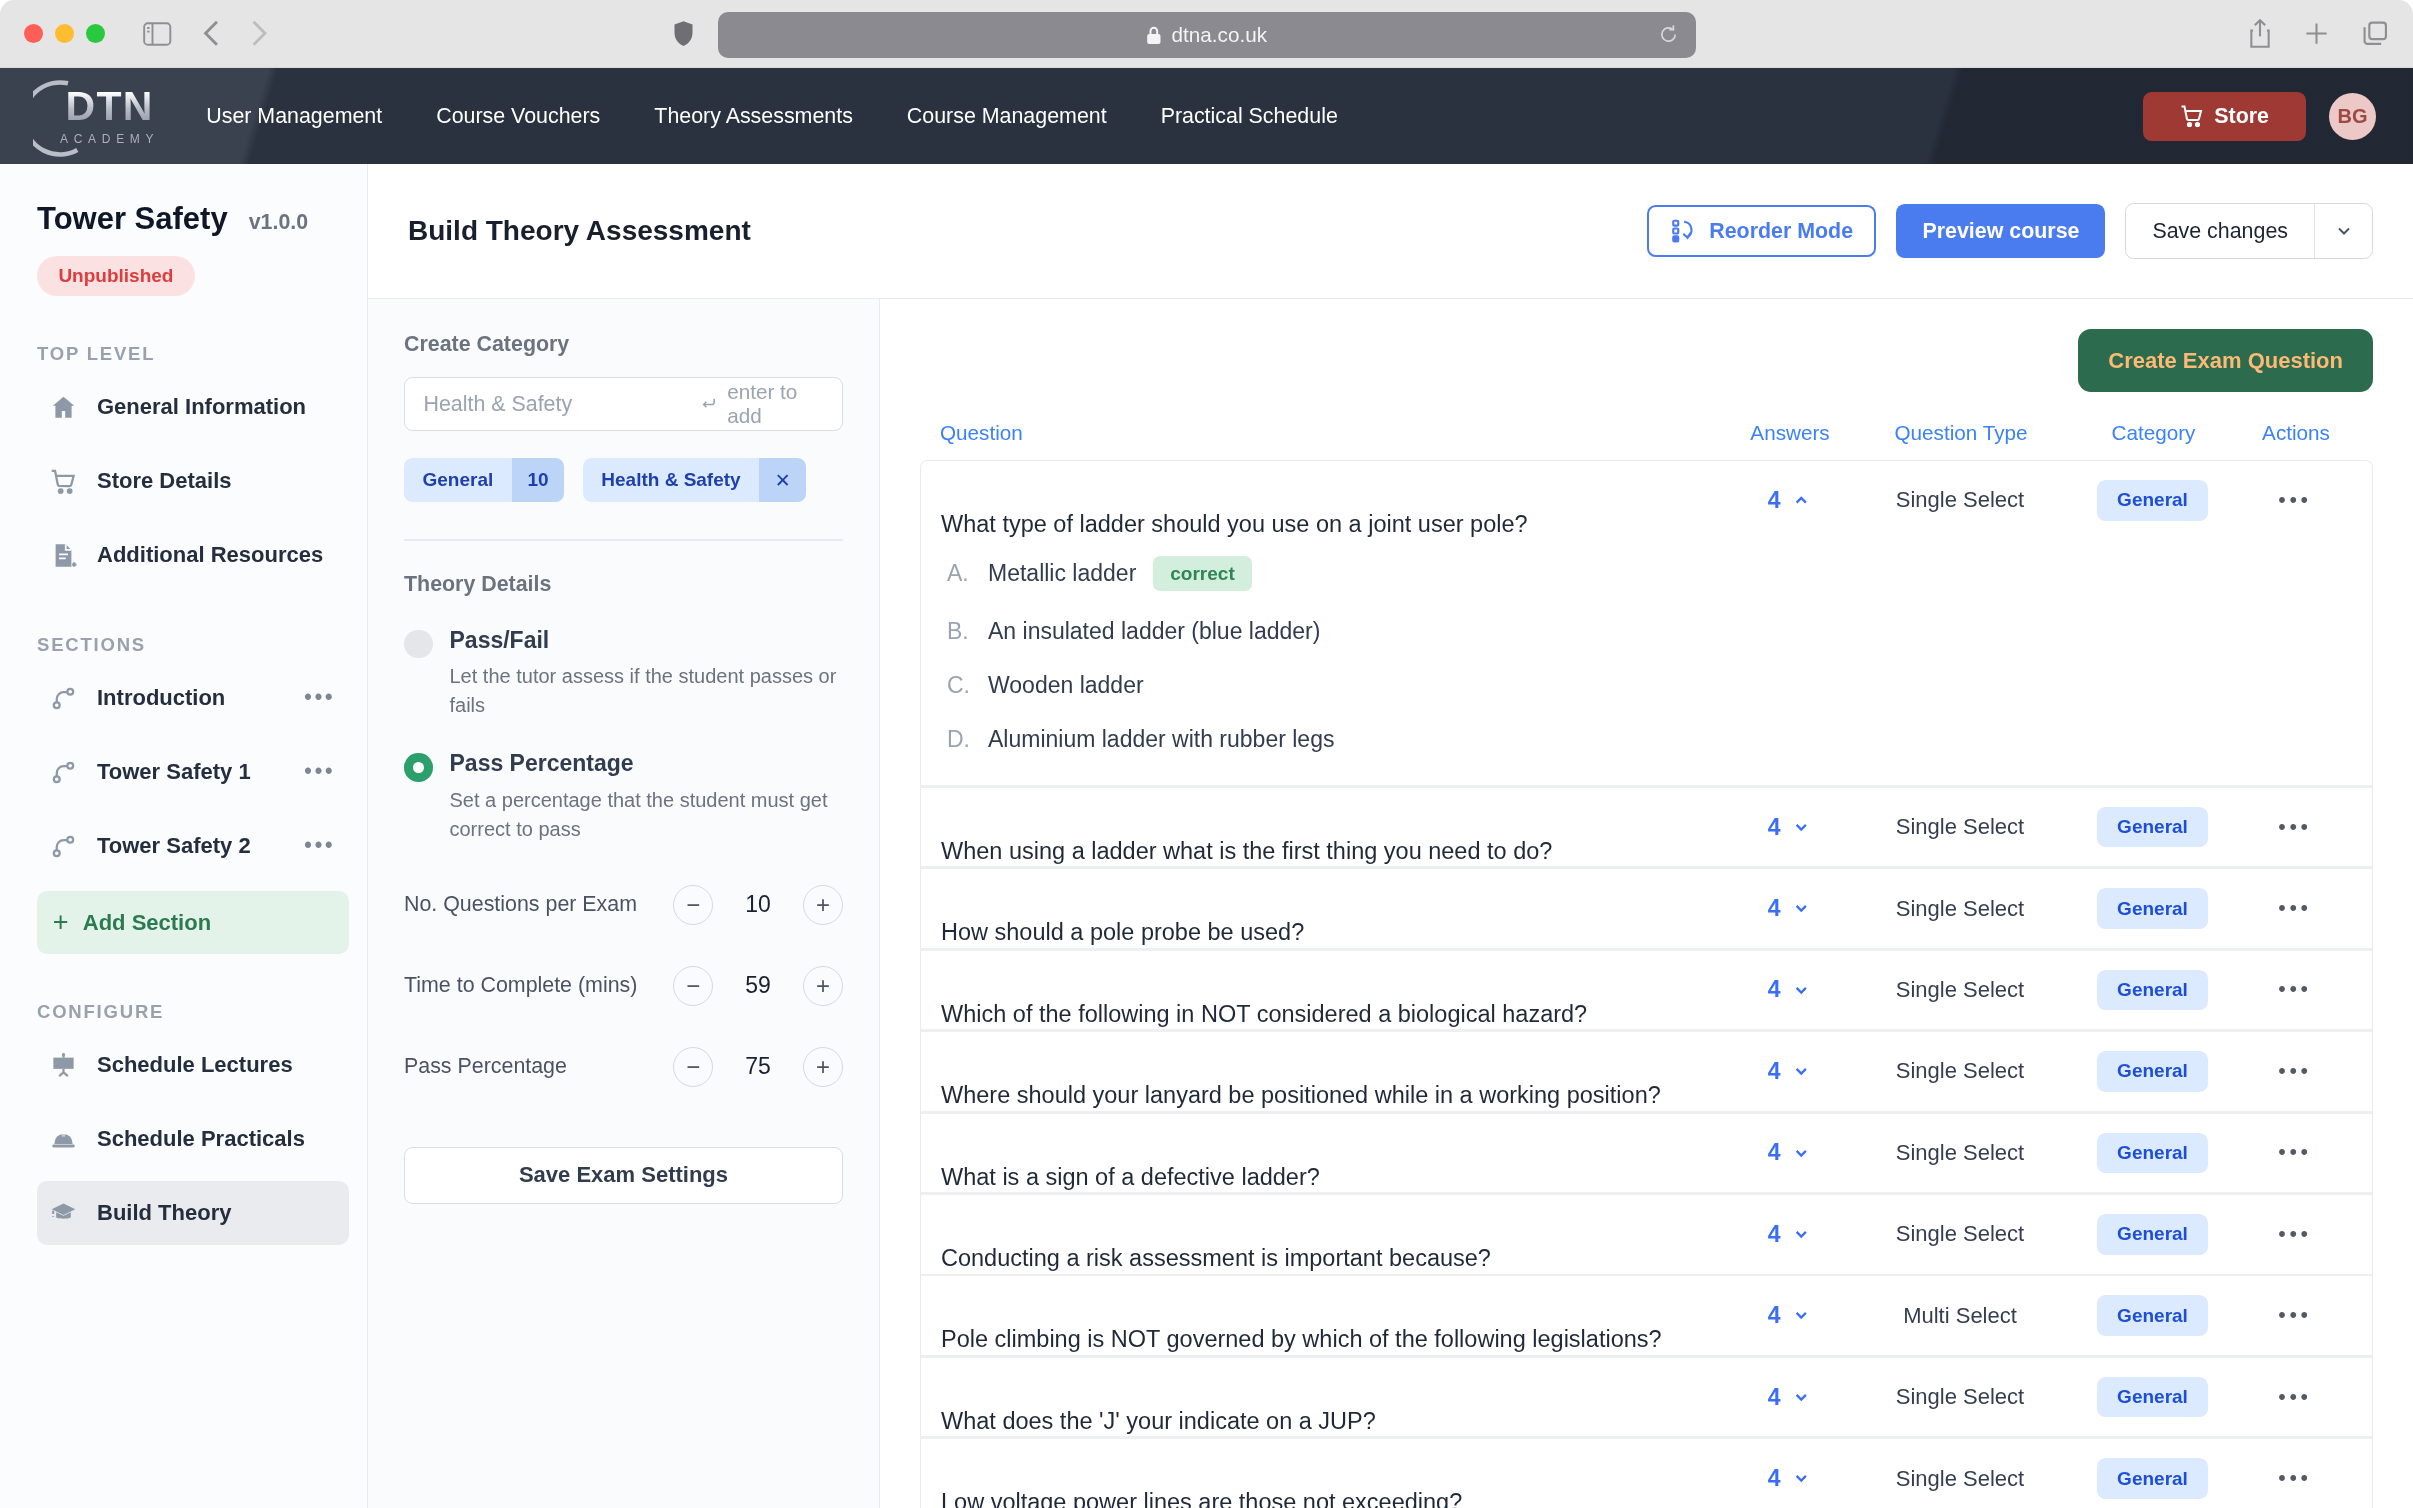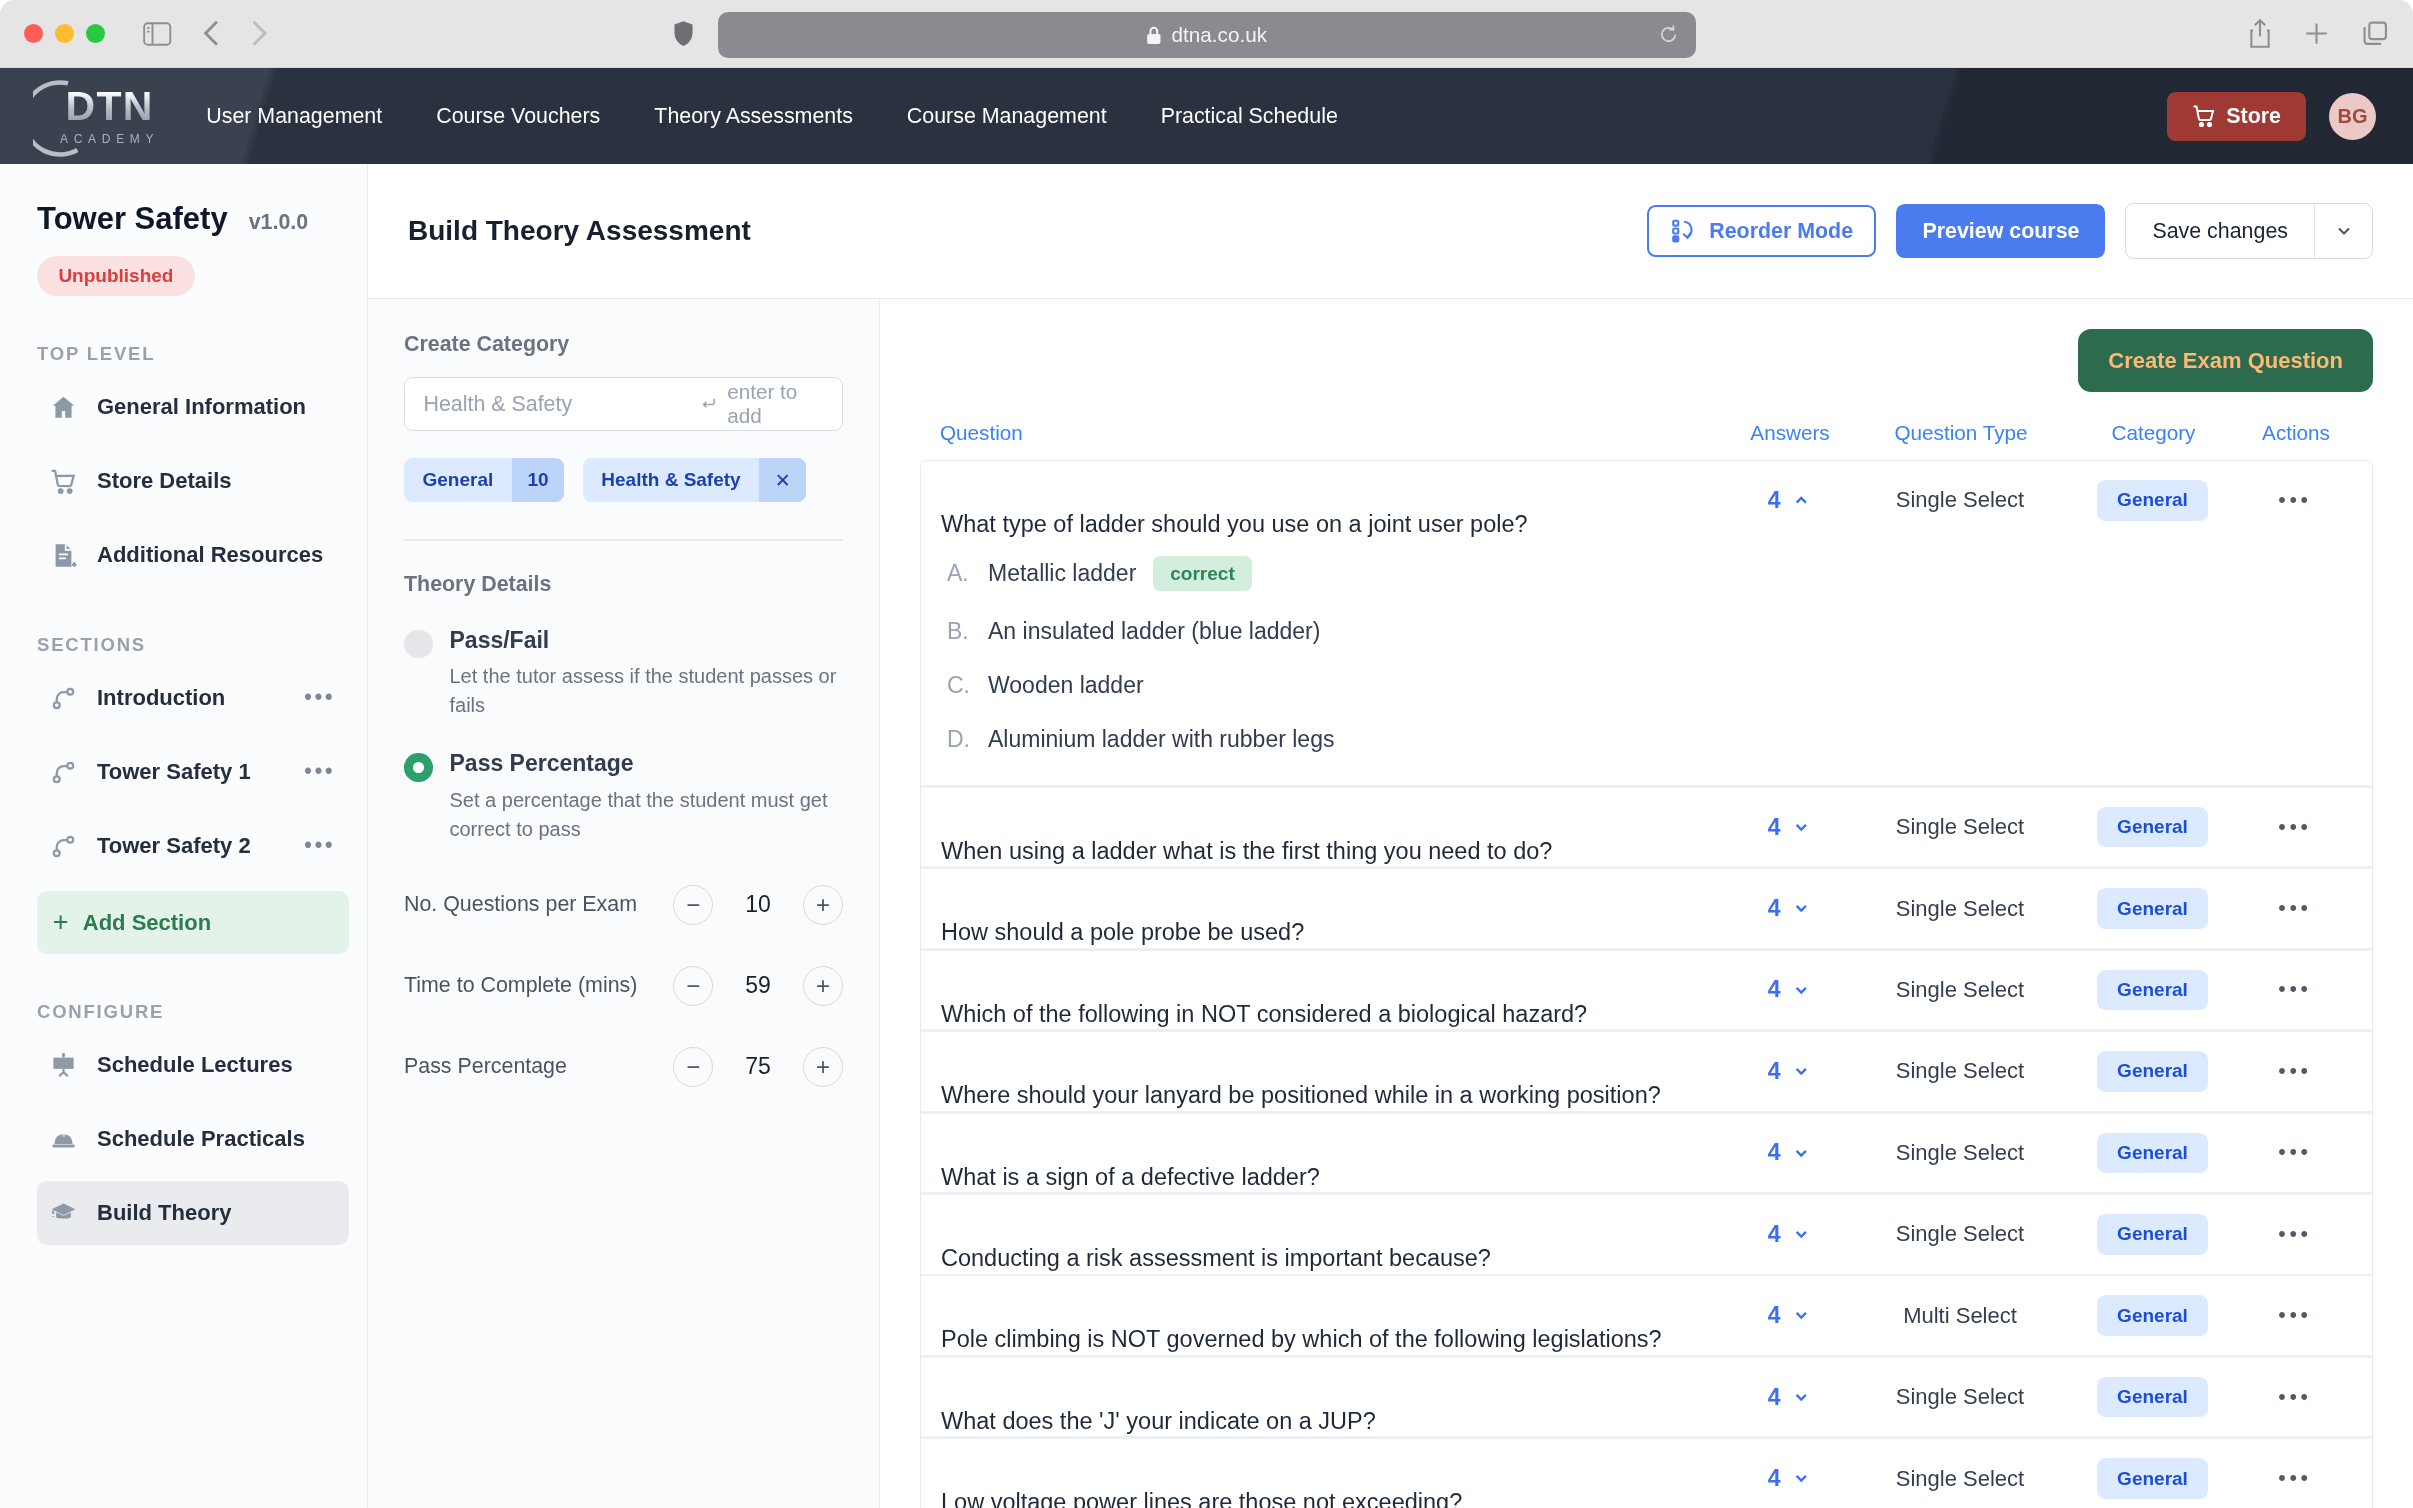--- a/index.html
+++ b/index.html
@@ -27,21 +27,21 @@
   
   .navbar { height:96px; flex-shrink:0; background:#2a3240; display:flex; align-items:center; padding:0 37px 0 33px; position:relative; color:#fff; }
   .navbar::before { content:""; position:absolute; inset:0; background:linear-gradient(107deg, rgba(255,255,255,0.08) 0 11%, rgba(255,255,255,0) 11.4%); pointer-events:none; }
   .navbar::after { content:""; position:absolute; inset:0; background:linear-gradient(107deg, rgba(0,0,0,0) 0 80%, rgba(0,0,0,0.20) 80.4%); pointer-events:none; }
   .logo { position:relative; display:flex; flex-direction:column; align-items:center; margin-right:47px; padding-left:27px; z-index:1; }
   .logo-arc { position:absolute; left:0; top:-8.6px; }
   .logo-dtn { font-size:41px; font-weight:700; letter-spacing:1.4px; background:linear-gradient(180deg,#ffffff 15%,#b7bcc6 55%,#8e95a1 100%); -webkit-background-clip:text; background-clip:text; color:transparent; line-height:1; }
   .logo-academy { font-size:12px; letter-spacing:5.7px; color:#aab0ba; margin-top:4.3px; }
   .nav-items { display:flex; gap:54px; font-size:21.4px; font-weight:500; z-index:1; }
   .nav-item { cursor:pointer; }
-  .store-btn { margin-left:auto; background:#9e3a33; border-radius:8.6px; padding:12px 25px; display:flex; align-items:center; gap:10px; font-size:21.4px; font-weight:600; z-index:1; cursor:pointer; }
+  .store-btn { margin-left:auto; background:#9e3a33; border-radius:8.6px; padding:12px 37px; display:flex; align-items:center; gap:10px; font-size:21.4px; font-weight:600; z-index:1; cursor:pointer; }
   .avatar { width:47px; height:47px; border-radius:50%; background:#ecc9c7; color:#9c4a42; font-size:20px; font-weight:700; display:flex; align-items:center; justify-content:center; margin-left:23px; z-index:1; }
 
   
   .content { flex:1; display:flex; min-height:0; }
 
   
   .sidebar { width:368px; flex-shrink:0; background:#fbfcfd; border-right:1.4px solid #e8eaee; padding:37px 18.5px 0 37px; }
   .course-line { display:flex; align-items:baseline; gap:21px; }
   .course-title { font-size:31px; font-weight:700; color:#0f1828; }
   .course-version { font-size:21.4px; font-weight:600; color:#6b7280; }
@@ -415,20 +415,21 @@
           </div>
           <div class="stepper-row">
             <span class="stepper-label">Pass Percentage</span>
             <div class="stepper-controls">
               <span class="step-btn">−</span>
               <span class="step-value">75</span>
               <span class="step-btn">+</span>
             </div>
           </div>
 
+          <div class="save-exam">Save Exam Settings</div>
         </div>
 
         <div class="questions-col">
           <div class="create-row">
             <div class="btn btn-create">Create Exam Question</div>
           </div>
 
           <div class="qgrid table-head">
             <span>Question</span>
             <span class="th-c">Answers</span>

